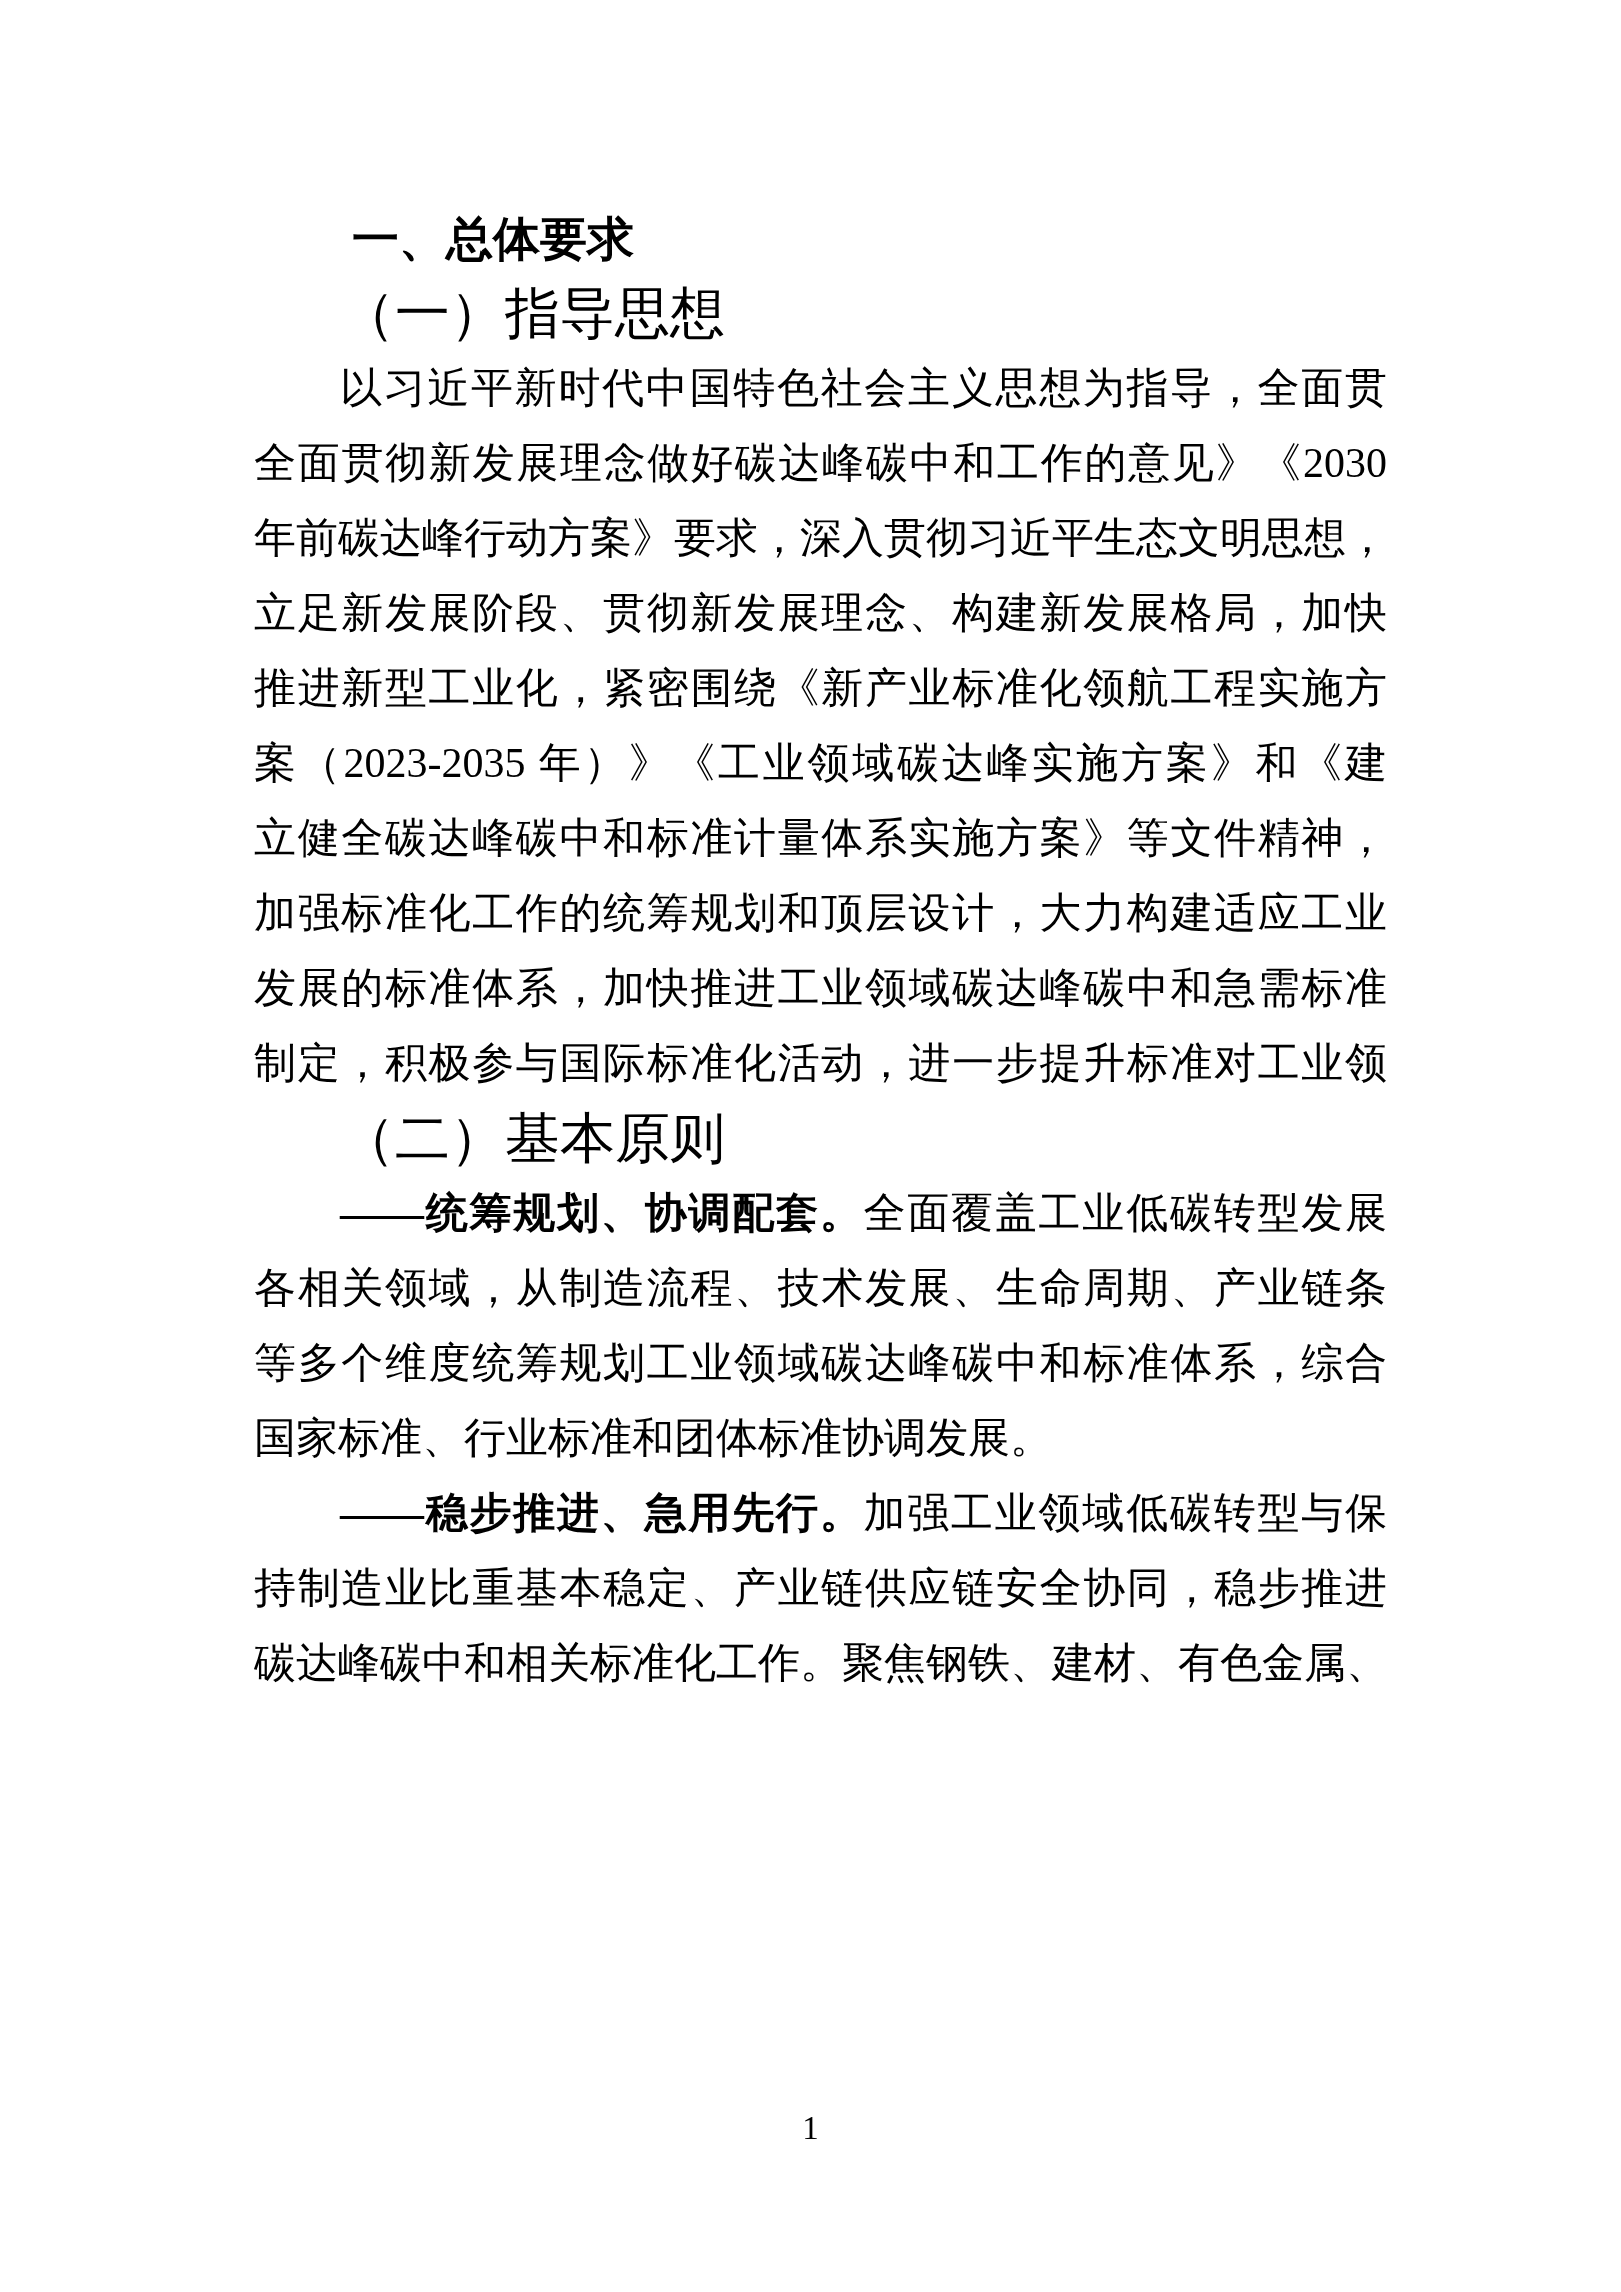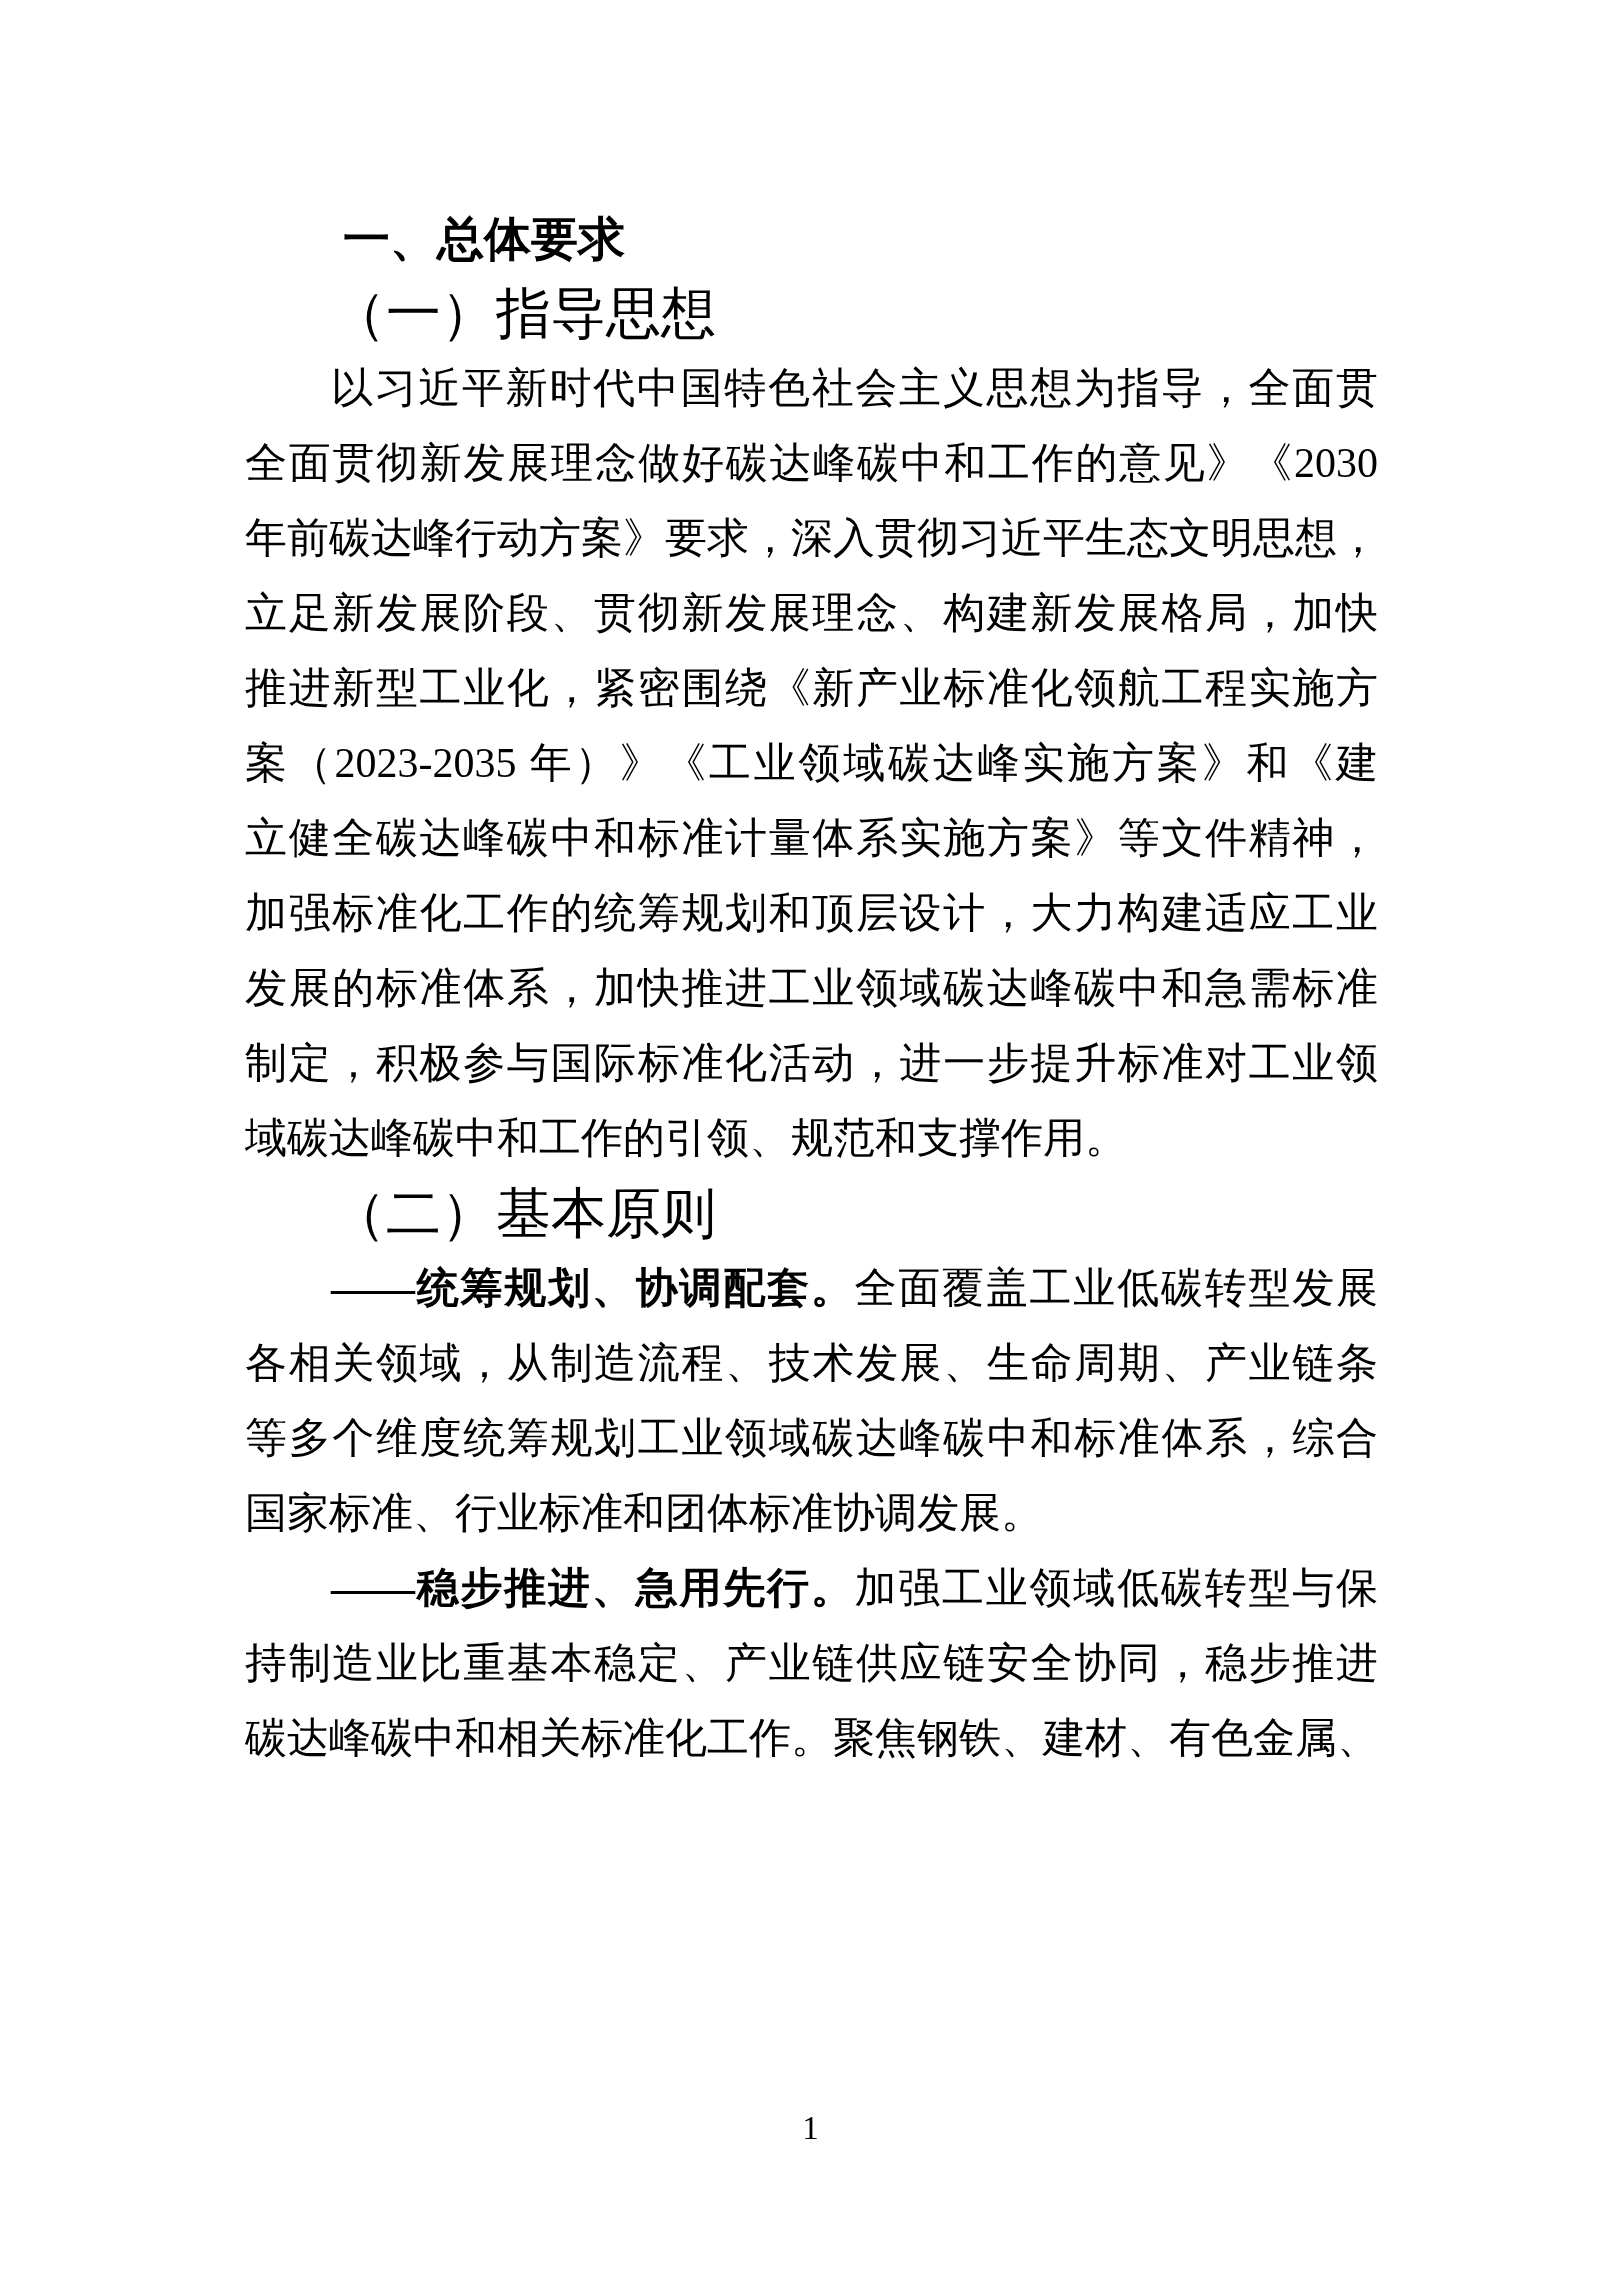--- a/index.html
+++ b/index.html
@@ -11,21 +11,21 @@
     position: relative;
     width: 1621px;
     height: 2293px;
     background: #ffffff;
     color: #000000;
     font-family: "Liberation Serif", serif;
     overflow: hidden;
   }
   .content {
     position: absolute;
-    left: 245px;
+    left: 254px;
     top: 201px;
     width: 1133px;
   }
   .heading {
     font-family: "Liberation Sans", sans-serif;
     font-weight: bold;
     font-size: 47px;
     height: 75px;
     line-height: 75px;
     text-indent: 98px;
@@ -79,21 +79,20 @@
       <div class="line indent">以习近平新时代中国特色社会主义思想为指导，全面贯</div>
       <div class="line">全面贯彻新发展理念做好碳达峰碳中和工作的意见》《2030</div>
       <div class="line">年前碳达峰行动方案》要求，深入贯彻习近平生态文明思想，</div>
       <div class="line">立足新发展阶段、贯彻新发展理念、构建新发展格局，加快</div>
       <div class="line">推进新型工业化，紧密围绕《新产业标准化领航工程实施方</div>
       <div class="line">案（2023-2035 年）》《工业领域碳达峰实施方案》和《建</div>
       <div class="line">立健全碳达峰碳中和标准计量体系实施方案》等文件精神，</div>
       <div class="line">加强标准化工作的统筹规划和顶层设计，大力构建适应工业</div>
       <div class="line">发展的标准体系，加快推进工业领域碳达峰碳中和急需标准</div>
       <div class="line">制定，积极参与国际标准化活动，进一步提升标准对工业领</div>
-      <div class="line last">域碳达峰碳中和工作的引领、规范和支撑作用。</div>
       <div class="subheading">（二）基本原则</div>
       <div class="line indent"><span class="bold-lead">——统筹规划、协调配套。</span>全面覆盖工业低碳转型发展</div>
       <div class="line">各相关领域，从制造流程、技术发展、生命周期、产业链条</div>
       <div class="line">等多个维度统筹规划工业领域碳达峰碳中和标准体系，综合</div>
       <div class="line last">国家标准、行业标准和团体标准协调发展。</div>
       <div class="line indent"><span class="bold-lead">——稳步推进、急用先行。</span>加强工业领域低碳转型与保</div>
       <div class="line">持制造业比重基本稳定、产业链供应链安全协同，稳步推进</div>
       <div class="line">碳达峰碳中和相关标准化工作。聚焦钢铁、建材、有色金属、</div>
     </div>
   <div class="page-number">1</div>

